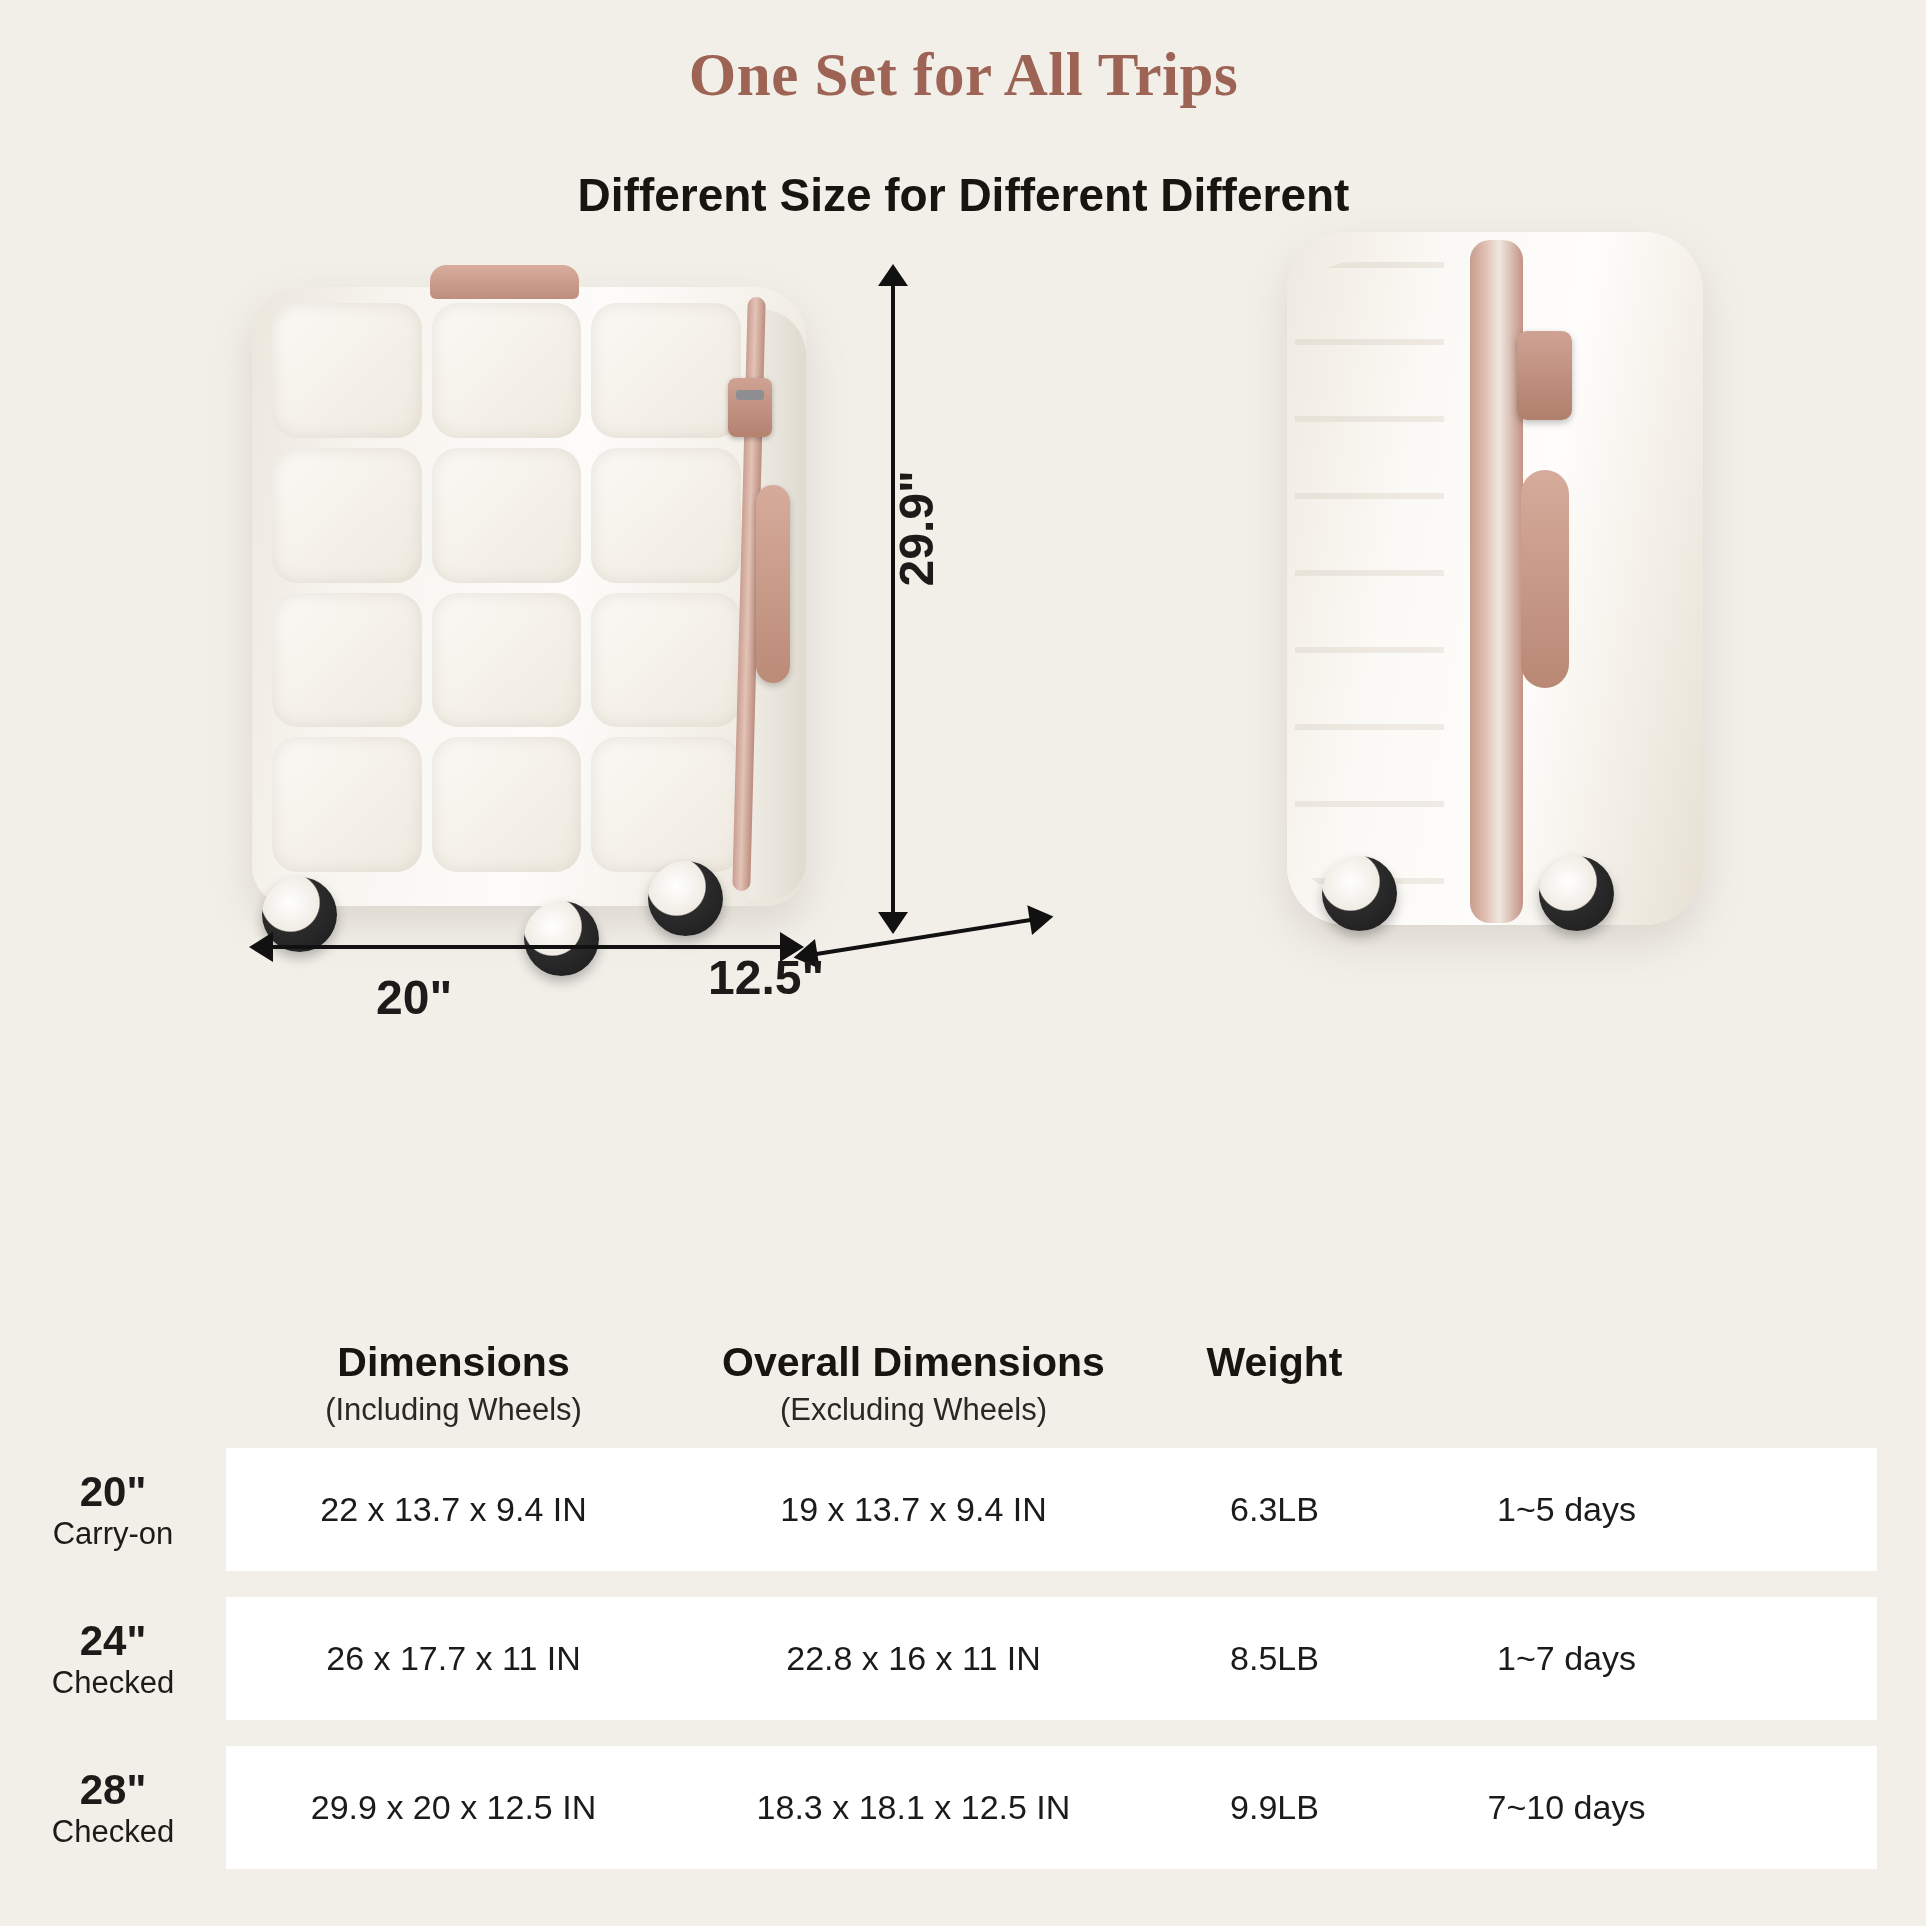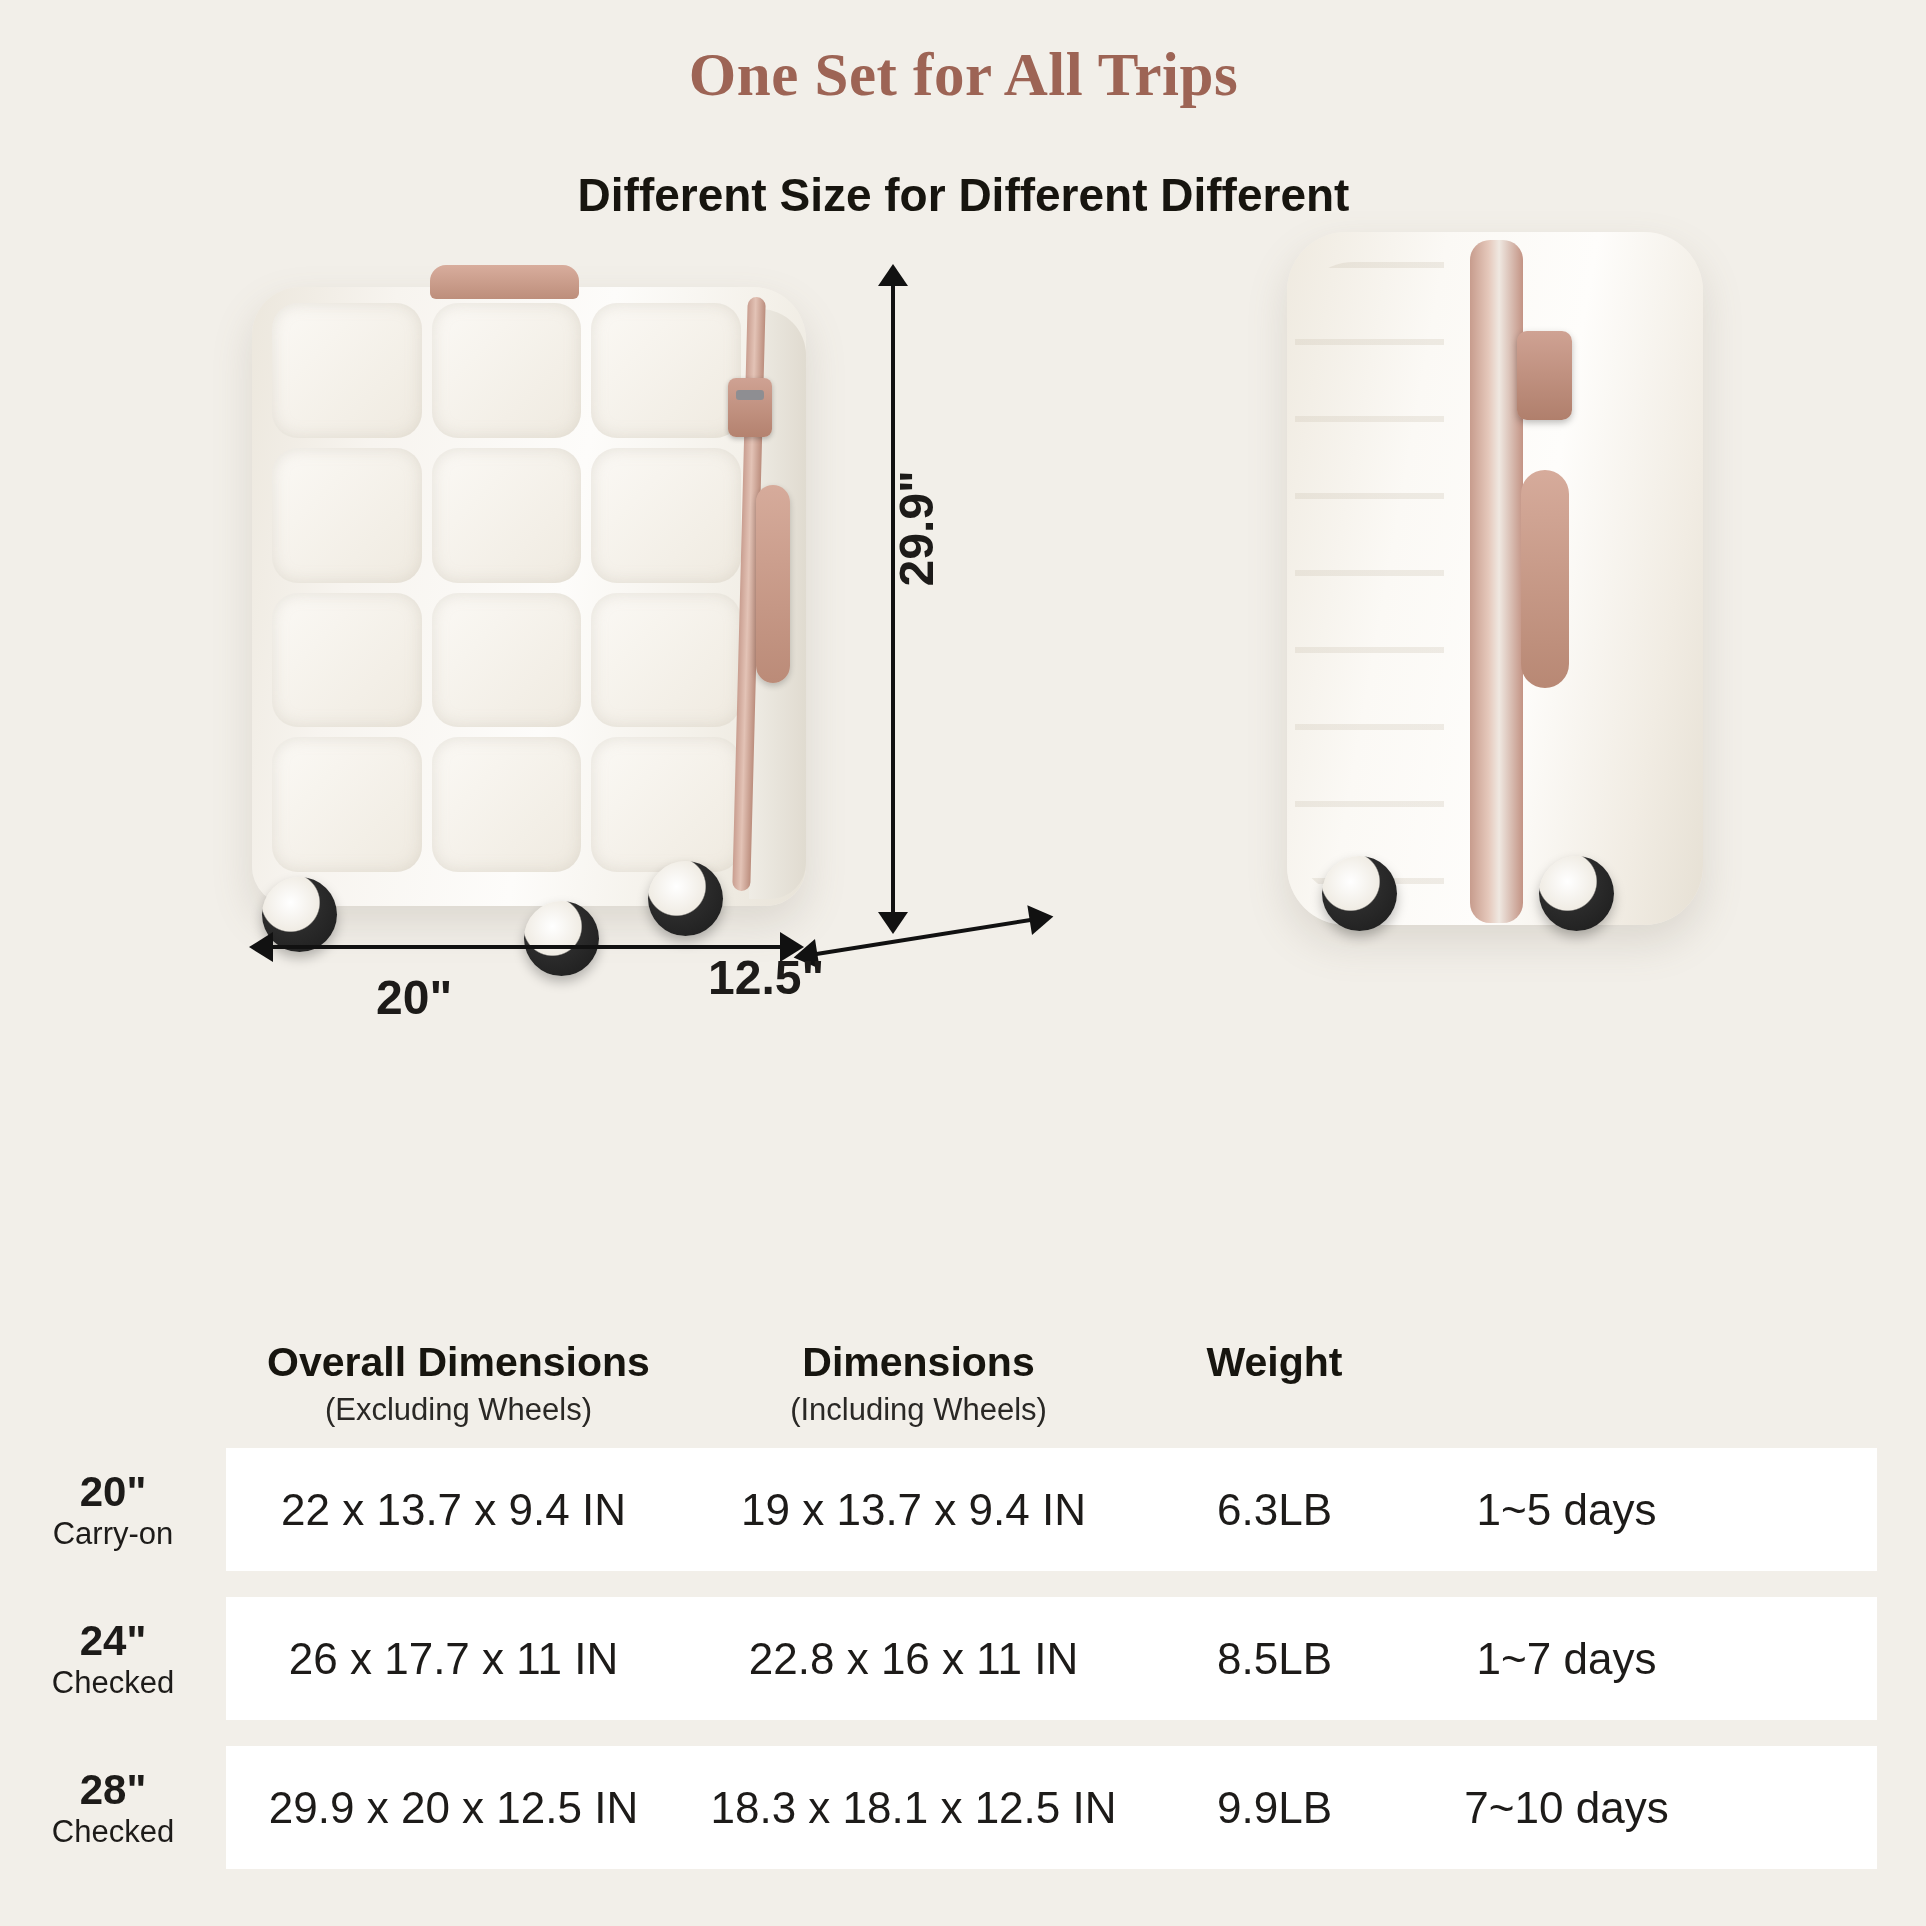--- a/index.html
+++ b/index.html
@@ -174,21 +174,21 @@
   .rowlabel { width:226px; text-align:center; }
 
   .tbody { margin-top:20px; }
   .row { display:flex; align-items:center; height:123px; margin-bottom:26px; }
   .row .rowlabel .sz { font-size:42px; font-weight:bold; }
   .row .rowlabel .ty { font-size:31px; }
   .rowcells {
     display:flex; align-items:center;
     background:#ffffff; height:100%; flex:1; margin-right:50px;
   }
-  .cell { text-align:center; font-size:44px; color:#1d1b19; }
+  .cell { text-align:center; font-size:34px; color:#1d1b19; }
 </style>
 </head>
 <body>
 
 <div class="title">One Set for All Trips</div>
 <div class="subtitle">Different Size for Different Different</div>
 
 <div class="hero">
 
   <div class="case-front">
@@ -234,27 +234,27 @@
 
   <div class="dim-h1"></div>
   <div class="dim-h1-label">20"</div>
 
   <div class="dim-h2"></div>
   <div class="dim-h2-label">12.5"</div>
 </div>
 
 <div class="table">
   <div class="thead">
+    <div class="th c1">
+      <div class="main">Dimensions</div>
+      <div class="sub">(Including Wheels)</div>
+    </div>
     <div class="th c2">
       <div class="main">Overall Dimensions</div>
       <div class="sub">(Excluding Wheels)</div>
-    </div>
-    <div class="th c1">
-      <div class="main">Dimensions</div>
-      <div class="sub">(Including Wheels)</div>
     </div>
     <div class="th c3">
       <div class="main">Weight</div>
     </div>
   </div>
 
   <div class="tbody">
 
     <div class="row">
       <div class="rowlabel">

